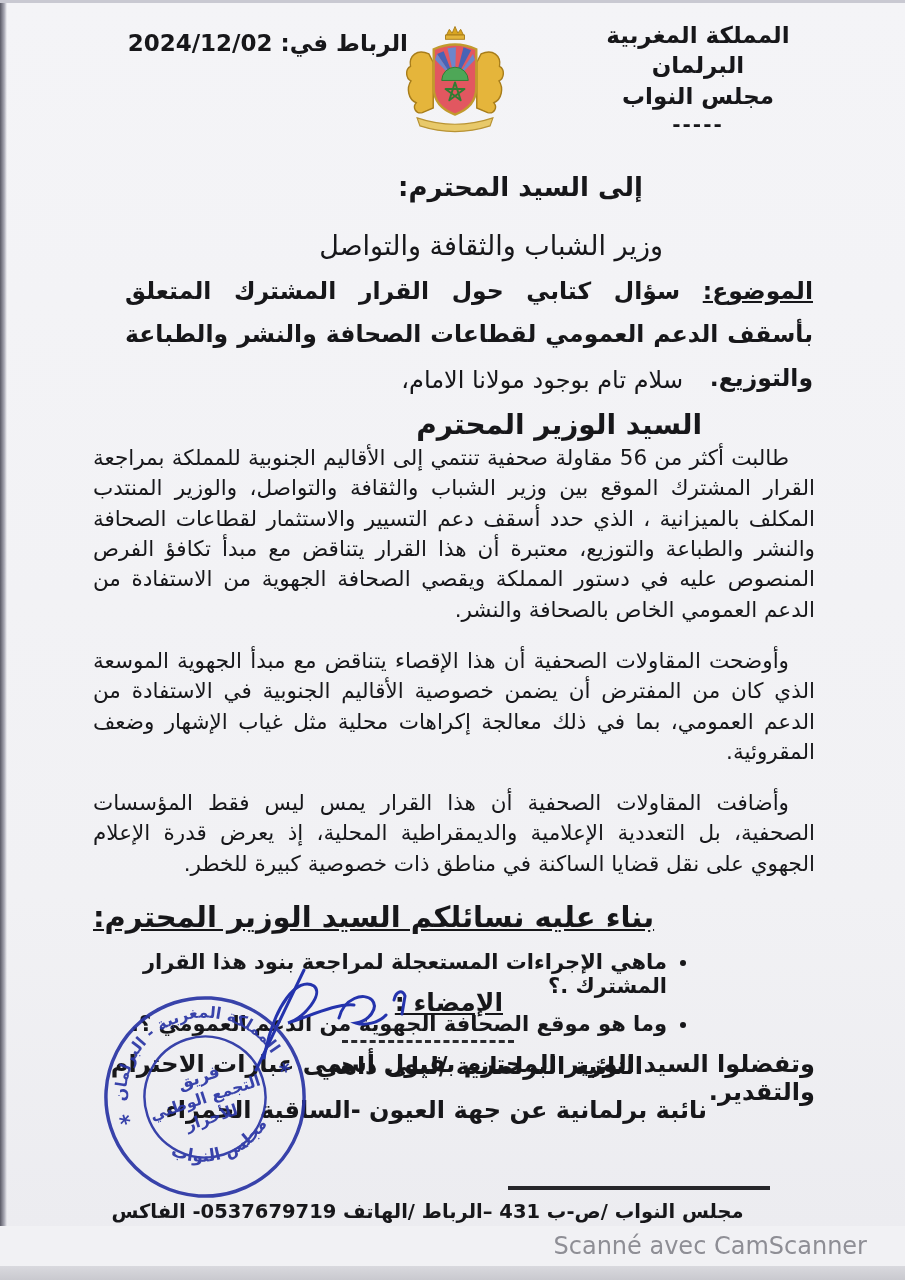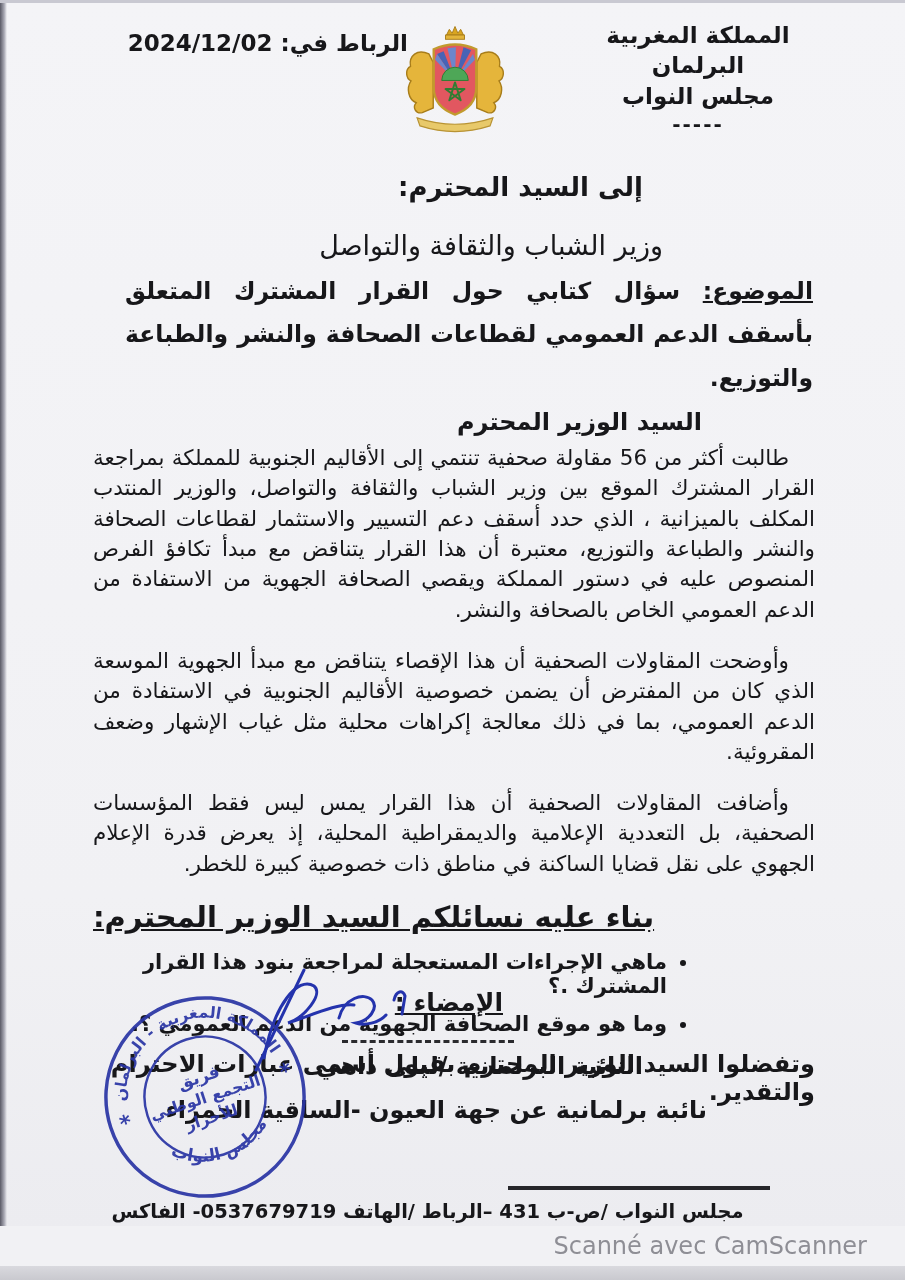--- a/index.html
+++ b/index.html
@@ -24,21 +24,21 @@
   .header-dashes { letter-spacing:2px; font-size:20px; }
   .emblem { position:absolute; left:384px; top:16px; width:142px; height:128px; }
 
   
   .to-line   { position:absolute; top:172px; right:262px; font-size:26px; font-weight:bold; direction:rtl; }
   .recipient { position:absolute; top:230px; right:242px; font-size:27px; font-weight:normal; direction:rtl; }
   .subject   { position:absolute; top:270px; right:92px; width:688px; direction:rtl;
     font-size:23.5px; font-weight:bold; line-height:1.85; text-align:justify; }
   .subject .lbl { text-decoration:underline; }
   .salutation{ position:absolute; top:366px; right:222px; font-size:24px; direction:rtl; }
-  .addressee { position:absolute; top:408px; right:203px; font-size:24px; font-weight:bold; direction:rtl; }
+  .addressee { position:absolute; top:408px; right:203px; font-size:28px; font-weight:bold; direction:rtl; }
 
   .body-flow { position:absolute; top:443px; right:90px; width:722px; direction:rtl; }
   .body-flow p.para { font-size:21.5px; line-height:1.41; text-align:justify;
     text-indent:26px; margin:0 0 21px; }
   .q-heading { text-align:left; font-size:29px; font-weight:bold;
     text-decoration:underline; margin:16px 0 16px; }
   ul.questions { list-style:disc; padding-right:148px; margin:0 0 10px; }
   ul.questions li { font-size:21px; font-weight:bold; margin-bottom:14px; }
   .closing { font-size:24px; font-weight:bold; text-align:right; margin-top:2px; }
 
@@ -97,20 +97,21 @@
     <div class="header-dashes">-----</div>
   </div>
 
   <div class="to-line">إلى السيد المحترم:</div>
   <div class="recipient">وزير الشباب والثقافة والتواصل</div>
 
   <div class="subject">
     <span class="lbl">الموضوع:</span><span> سؤال كتابي حول القرار المشترك المتعلق بأسقف الدعم العمومي لقطاعات الصحافة والنشر والطباعة والتوزيع.</span>
   </div>
 
+  <div class="salutation">سلام تام بوجود مولانا الامام،</div>
   <div class="addressee">السيد الوزير المحترم</div>
 
   <div class="body-flow">
     <p class="para">طالبت أكثر من 56 مقاولة صحفية تنتمي إلى الأقاليم الجنوبية للمملكة بمراجعة القرار المشترك الموقع بين وزير الشباب والثقافة والتواصل، والوزير المنتدب المكلف بالميزانية ، الذي حدد أسقف دعم التسيير والاستثمار لقطاعات الصحافة والنشر والطباعة والتوزيع، معتبرة أن هذا القرار يتناقض مع مبدأ تكافؤ الفرص المنصوص عليه في دستور المملكة ويقصي الصحافة الجهوية من الاستفادة من الدعم العمومي الخاص بالصحافة والنشر.</p>
     <p class="para">وأوضحت المقاولات الصحفية أن هذا الإقصاء يتناقض مع مبدأ الجهوية الموسعة الذي كان من المفترض أن يضمن خصوصية الأقاليم الجنوبية في الاستفادة من الدعم العمومي، بما في ذلك معالجة إكراهات محلية مثل غياب الإشهار وضعف المقروئية.</p>
     <p class="para">وأضافت المقاولات الصحفية أن هذا القرار يمس ليس فقط المؤسسات الصحفية، بل التعددية الإعلامية والديمقراطية المحلية، إذ يعرض قدرة الإعلام الجهوي على نقل قضايا الساكنة في مناطق ذات خصوصية كبيرة للخطر.</p>
     <div class="q-heading">بناء عليه نسائلكم السيد الوزير المحترم:</div>
     <ul class="questions">
       <li>ماهي الإجراءات المستعجلة لمراجعة بنود هذا القرار المشترك .؟</li>
       <li>وما هو موقع الصحافة الجهوية من الدعم العمومي ؟.</li>

